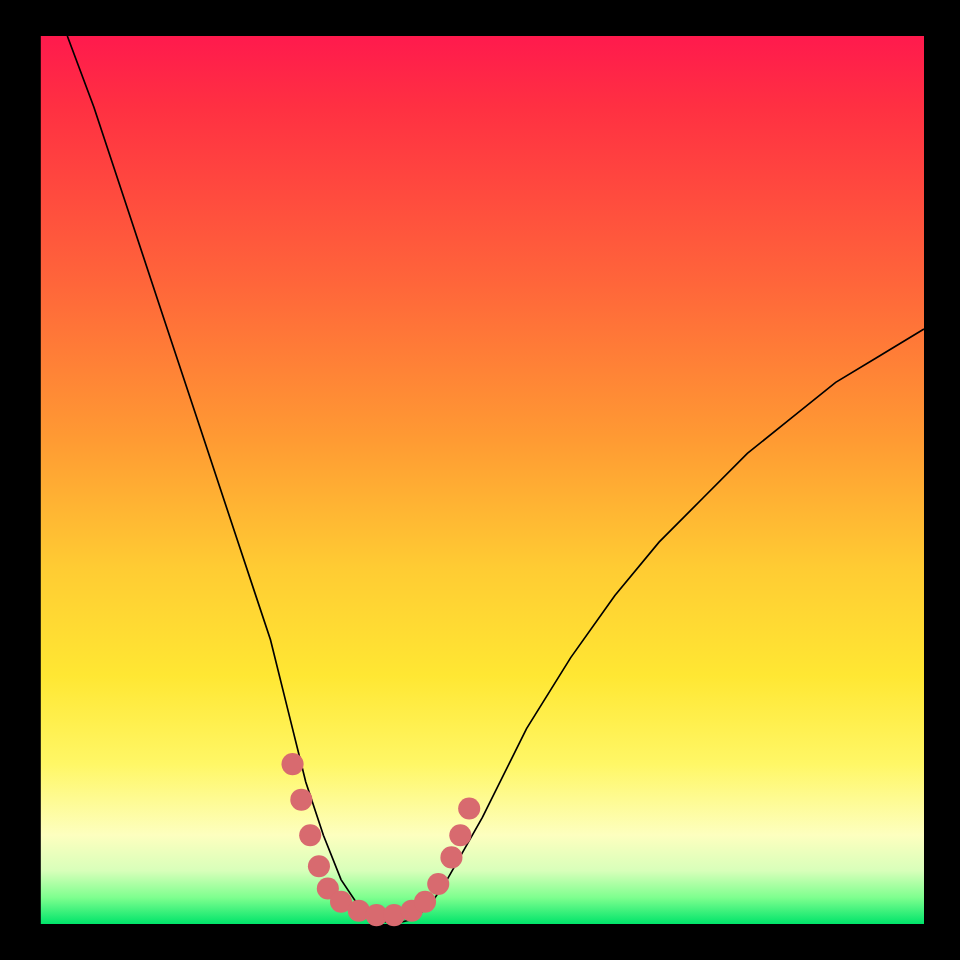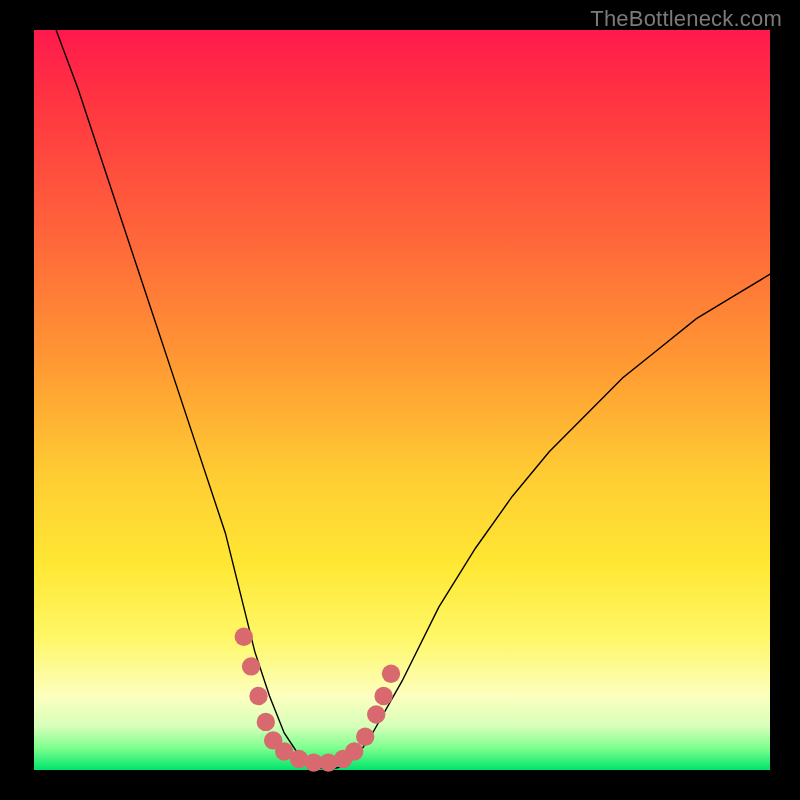--- a/index.html
+++ b/index.html
@@ -88,14 +88,13 @@
           <circle cx="294.4" cy="732.6" r="9.2" class="dot"></circle>
           <circle cx="309.1" cy="728.9" r="9.2" class="dot"></circle>
           <circle cx="320.2" cy="721.5" r="9.2" class="dot"></circle>
           <circle cx="331.2" cy="706.7" r="9.2" class="dot"></circle>
           <circle cx="342.2" cy="684.5" r="9.2" class="dot"></circle>
           <circle cx="349.6" cy="666.0" r="9.2" class="dot"></circle>
           <circle cx="357.0" cy="643.8" r="9.2" class="dot"></circle>
         </g>
     </svg>
   </div>
-  <div class="watermark">TheBottleneck.com</div>
 </div>
 
 </body></html>

